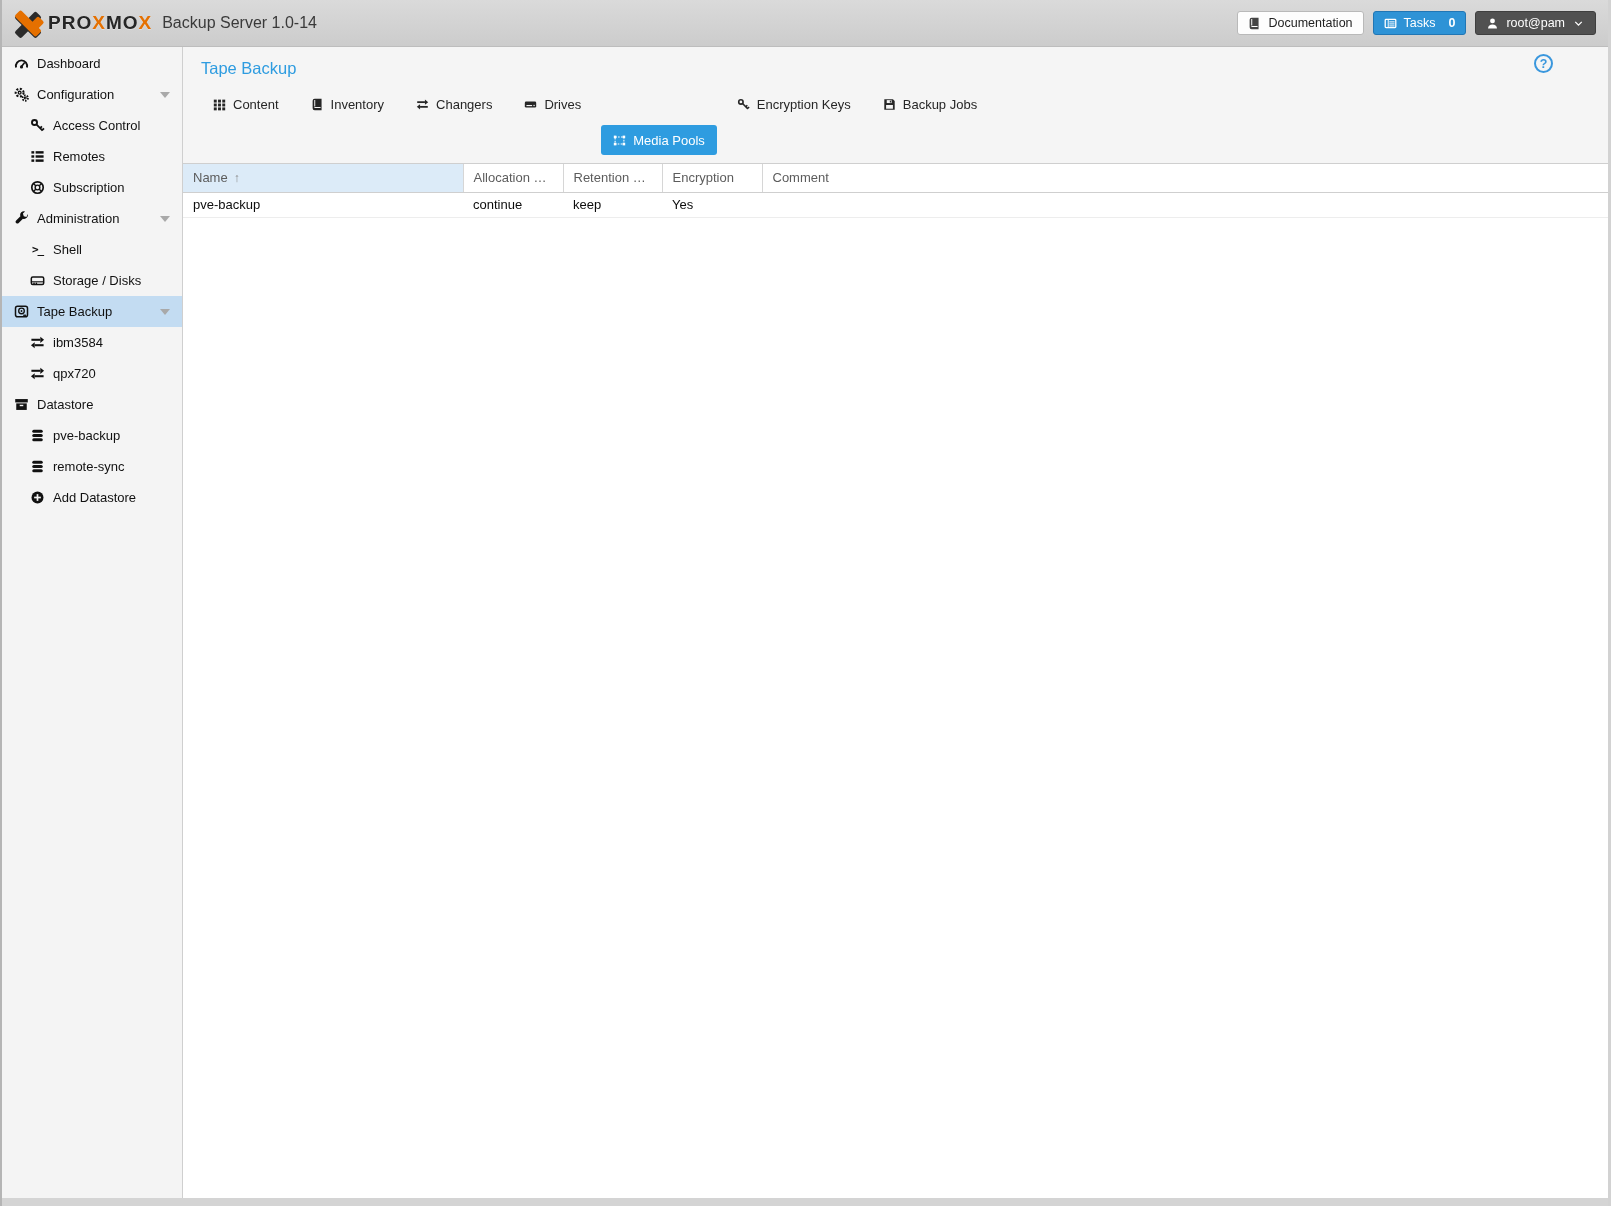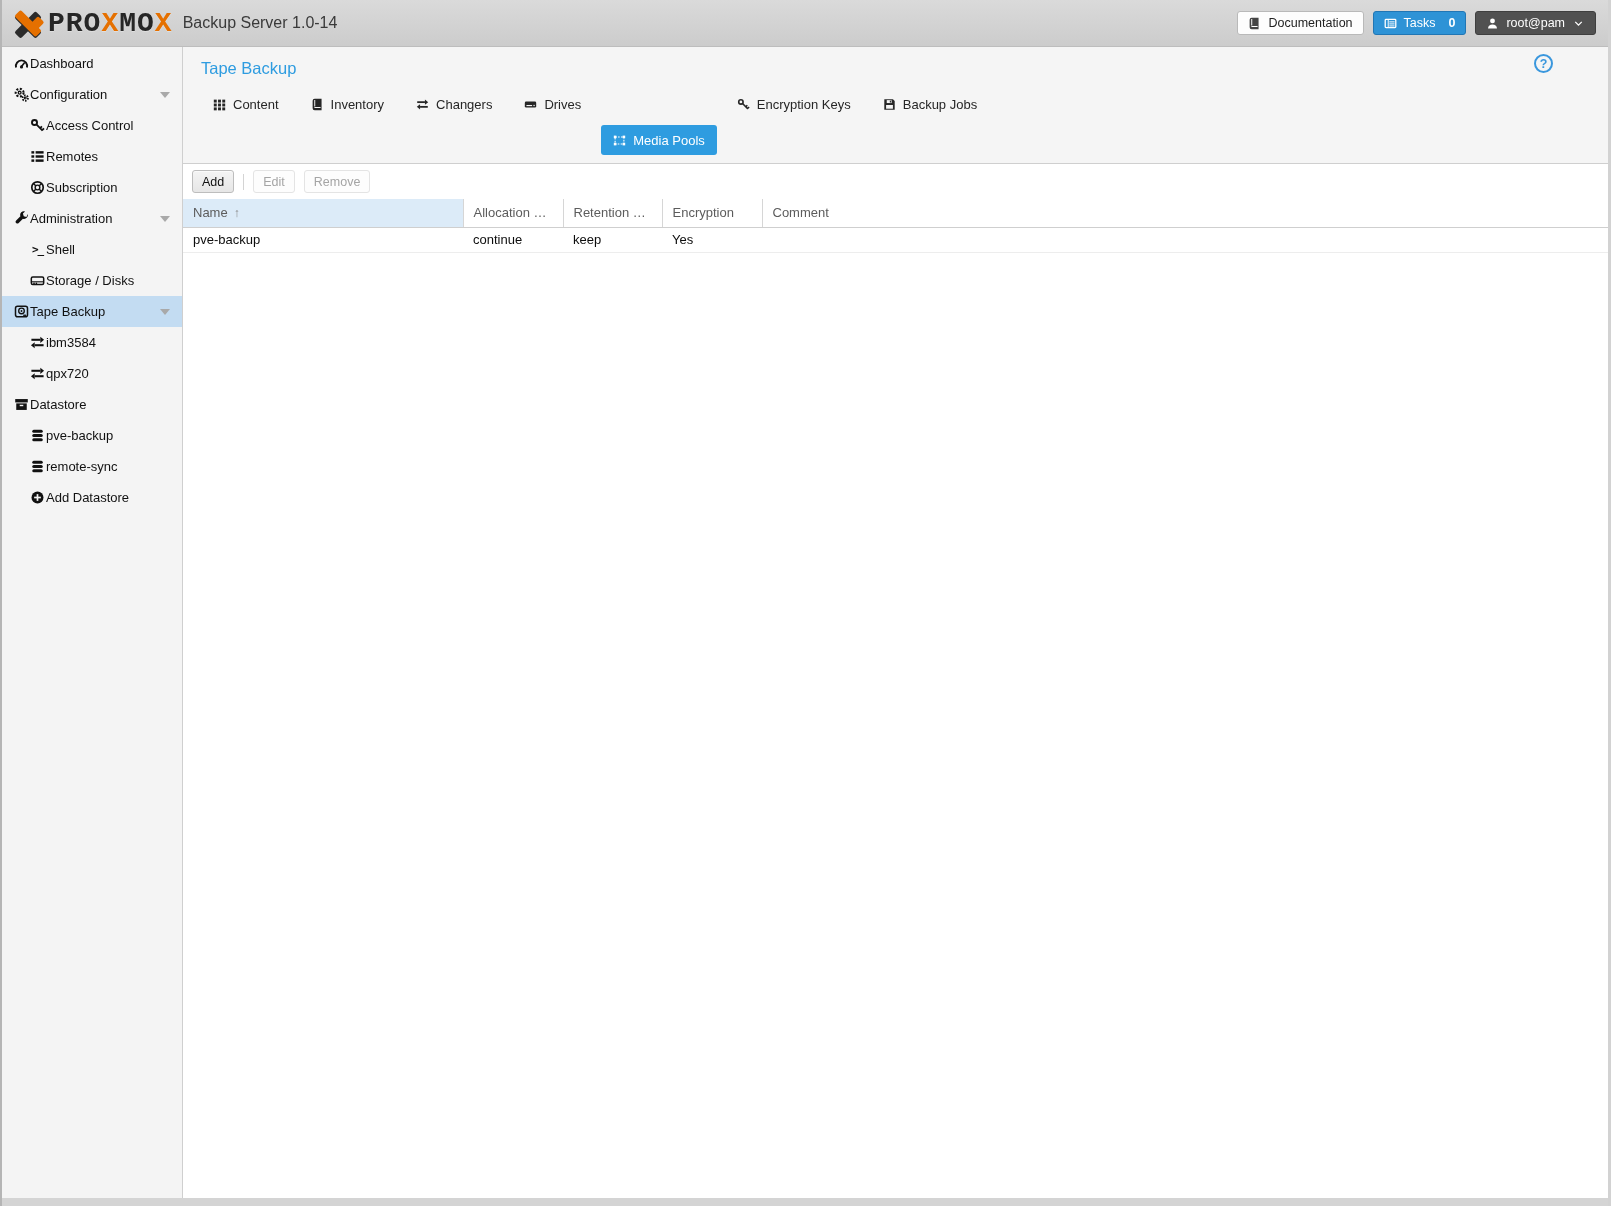--- a/index.html
+++ b/index.html
@@ -8,39 +8,39 @@
 
   
   .topbar { height:47px; flex:0 0 47px; background:linear-gradient(#dadada,#cccccc); display:flex; align-items:center; padding:0 12px; border-bottom:1px solid #bdbdbd; }
   .logo { display:flex; align-items:center; gap:6px; }
   .logo-x { position:relative; width:28px; height:28px; }
   .logo-x i { position:absolute; left:-1px; top:10px; width:30px; height:9px; border-radius:2px; }
   .logo-x i.dark1 { background:#2b2b2b; transform:rotate(45deg) translate(1px,1px); }
   .logo-x i.dark2 { background:#2b2b2b; transform:rotate(-45deg) translate(-1px,1px); }
   .logo-x i.or1 { background:#e57000; transform:rotate(45deg); }
   .logo-x i.or2 { background:#e57000; transform:rotate(-45deg); width:12px; left:17px; }
-  .logo-word { font-size:28px; font-weight:bold; letter-spacing:1px; color:#262626; text-shadow:0 1px 0 rgba(255,255,255,.3);font-family:Liberation Mono, monospace; }
+  .logo-word { font-size:19px; font-weight:bold; letter-spacing:1px; color:#262626; text-shadow:0 1px 0 rgba(255,255,255,.3); }
   .logo-word .orange { color:#e57000; }
   .product-name { font-size:16px; color:#3a3a3a; margin-left:10px; }
   .topbar-right { margin-left:auto; display:flex; align-items:center; gap:9px; }
   .tb-btn { height:24px; display:inline-flex; align-items:center; gap:7px; padding:0 10px; border-radius:3px; font-size:12.5px; cursor:pointer; }
   .tb-btn.light { background:#fdfdfd; border:1px solid #b9b9b9; color:#222; }
   .tb-btn.blue { background:#2e93d6; border:1px solid #2176b4; color:#fff; }
   .tb-btn.dark { background:#515151; border:1px solid #3f3f3f; color:#fff; }
   .tb-badge { font-weight:bold; margin-left:6px; }
   .ico { display:inline-flex; width:15px; height:15px; align-items:center; justify-content:center; flex:0 0 auto; }
   .ico svg { width:100%; height:100%; display:block; }
   .ico-sm { width:13px; height:13px; }
 
   
   .main { flex:1 1 auto; display:flex; min-height:0; }
 
   
   .sidebar { width:181px; flex:0 0 181px; background:#f4f4f4; border-right:1px solid #cfcfcf; padding-top:1px; }
-  .nav-item { height:31px; display:flex; align-items:center; gap:1px; font-size:13px; color:#111; padding-left:12px; cursor:pointer; position:relative; }
+  .nav-item { height:31px; display:flex; align-items:center; gap:8px; font-size:13px; color:#111; padding-left:12px; cursor:pointer; position:relative; }
   .nav-item.lvl1 { padding-left:28px; }
   .nav-item.selected { background:#c3dcf2; }
   .nav-item .caret { position:absolute; right:12px; width:0; height:0; border-left:5px solid transparent; border-right:5px solid transparent; border-top:6px solid #a9a9a9; }
   .term-glyph { font-family:"DejaVu Sans Mono","Liberation Mono",monospace; font-weight:bold; font-size:11px; letter-spacing:-1px; color:#111; }
 
   
   .content { flex:1 1 auto; display:flex; flex-direction:column; background:#fff; min-width:0; }
   .content-header { background:#f5f5f5; border-bottom:1px solid #cfcfcf; padding:12px 18px 8px 18px; position:relative; flex:0 0 auto; }
   .page-title { color:#2e9ce0; font-size:16.5px; margin-bottom:11px; }
   .help-btn { position:absolute; top:7px; right:55px; width:19px; height:19px; border:2px solid #3a97dd; border-radius:50%; color:#3a97dd; font-size:12.5px; font-weight:bold; display:flex; align-items:center; justify-content:center; cursor:pointer; }
@@ -398,26 +398,20 @@
                   <rect x="4.6" y="2.6" width="6" height="3.6" fill="#f5f5f5"></rect>
                   <rect x="8.4" y="3.2" width="1.4" height="2.4" fill="currentColor"></rect>
                   <rect x="3.8" y="8.6" width="8.4" height="4.6" fill="#f5f5f5"></rect>
                 </svg>
             </span>
             <span>Backup Jobs</span>
           </div>
         </div>
       </div>
 
-      <div class="toolbar">
-        <div class="tbtn enabled">Add</div>
-        <div class="tb-sep"></div>
-        <div class="tbtn disabled">Edit</div>
-        <div class="tbtn disabled">Remove</div>
-      </div>
 
       <table class="grid">
         <colgroup>
             <col class="c-name">
             <col class="c-alloc">
             <col class="c-ret">
             <col class="c-enc">
             <col>
           </colgroup>
         <thead>

